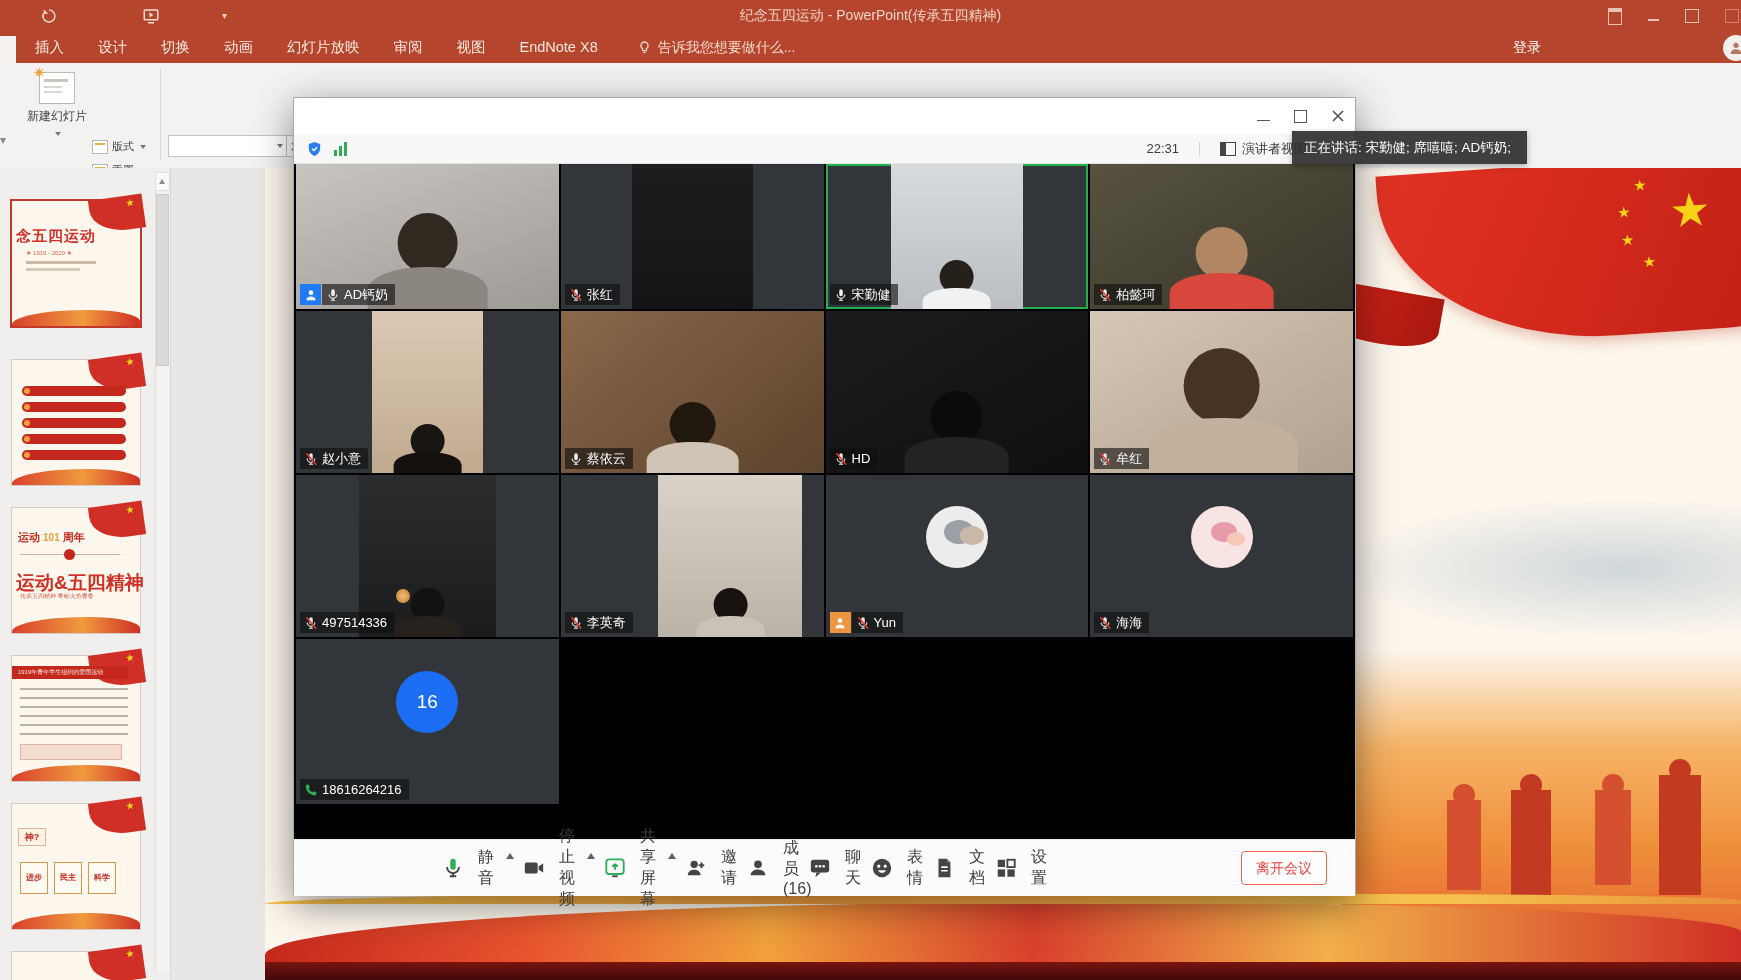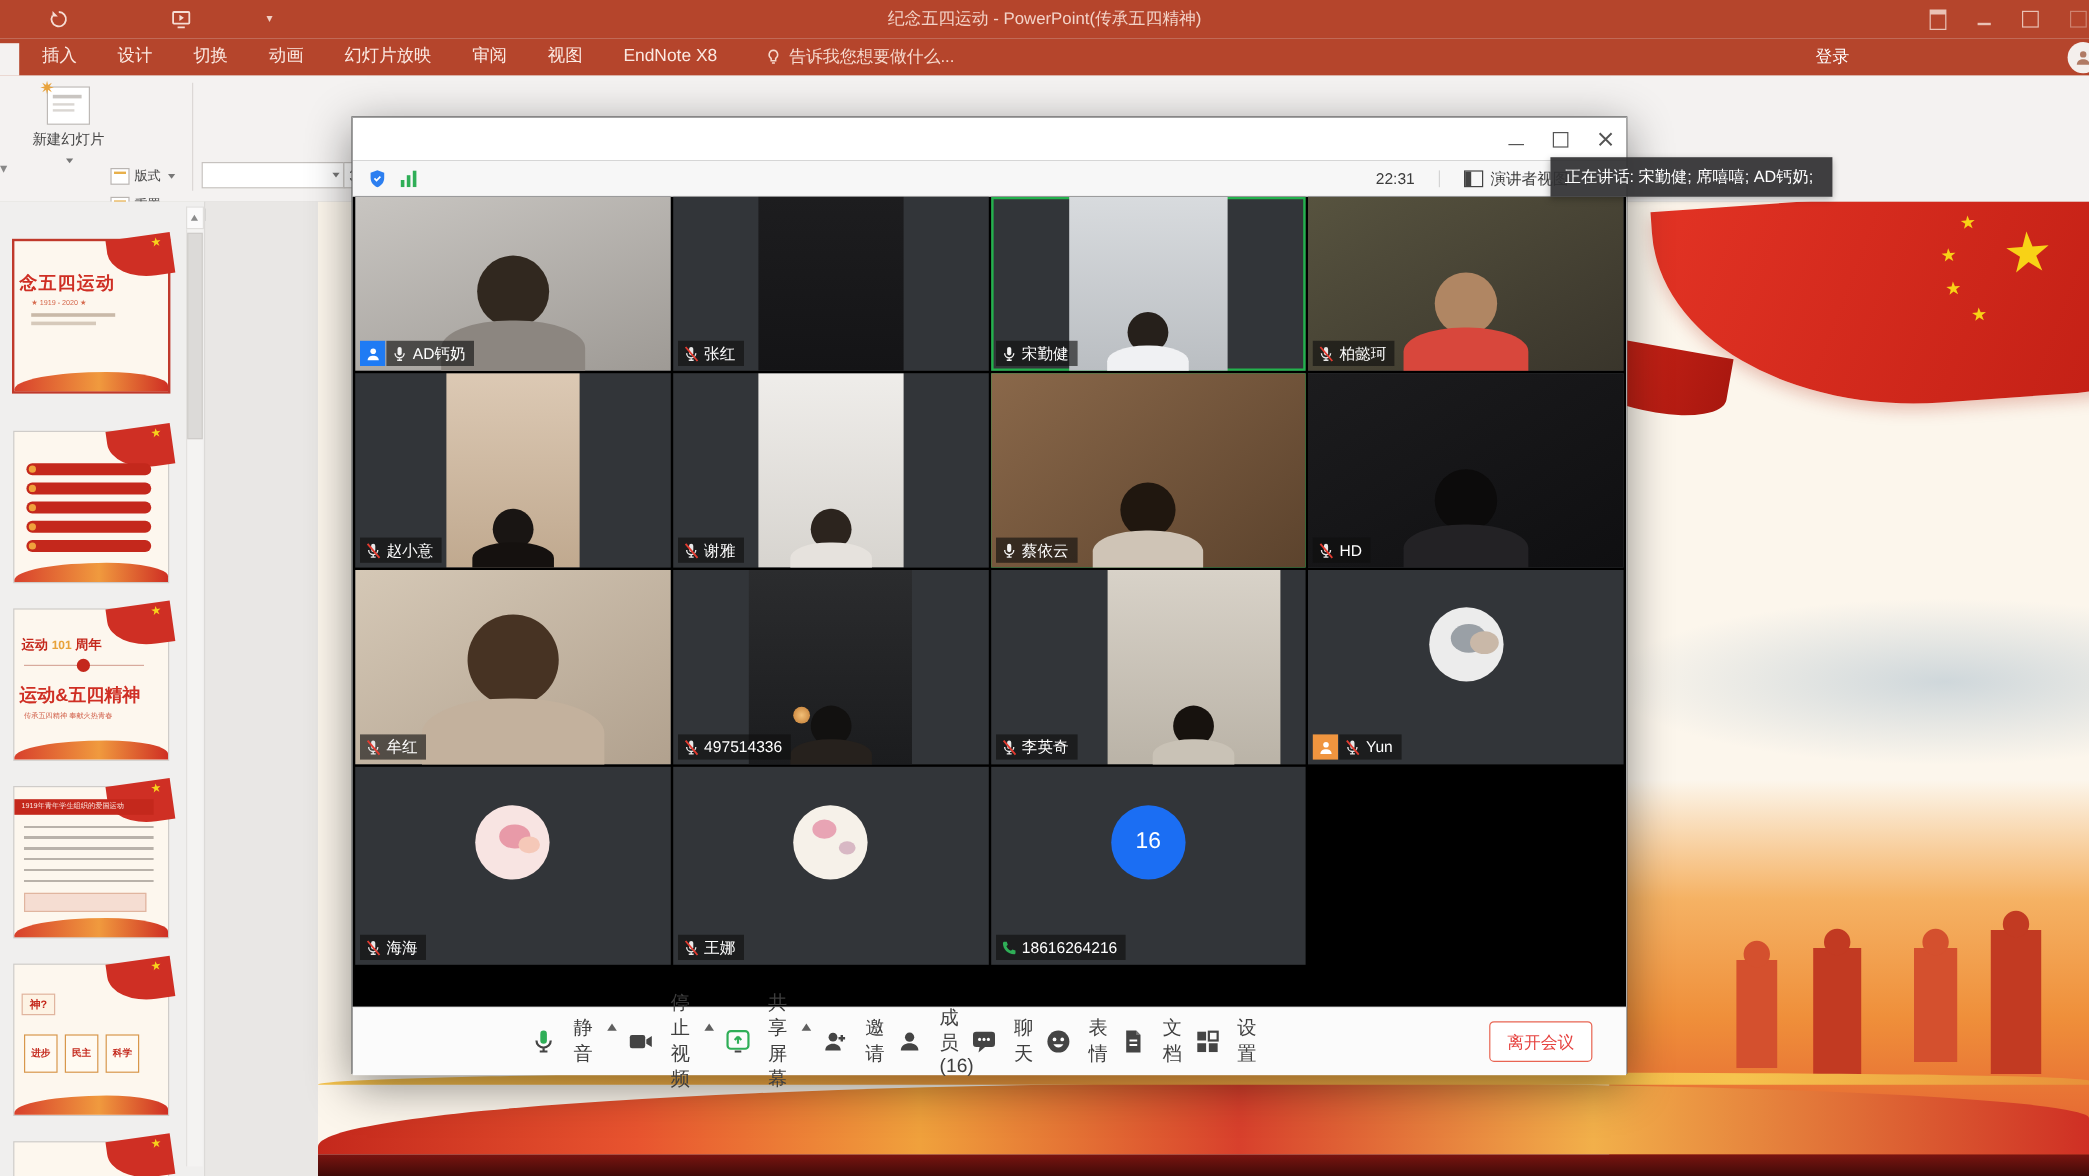--- a/index.html
+++ b/index.html
@@ -63,21 +63,21 @@
   .flagcorner::after{content:"★";position:absolute;right:8px;top:2px;color:#f7d21c;font-size:10px;}
   .redwave{position:absolute;left:0;right:0;bottom:0;height:16px;background:linear-gradient(90deg,#d8402c,#f09a3e 55%,#cf2f24);border-radius:60% 40% 0 0/90% 70% 0 0;}
   .t-title{position:absolute;left:4px;top:26px;color:#cf2f24;font-size:15px;font-weight:bold;letter-spacing:1px;white-space:nowrap;}
   .t-sub{position:absolute;left:14px;top:48px;color:#d66a4e;font-size:6px;white-space:nowrap;}
   .t-lines{position:absolute;left:14px;top:60px;width:70px;height:16px;
      background:linear-gradient(#c9b9a8 0 0) 0 0/70px 3px no-repeat,linear-gradient(#d6c9ba 0 0) 0 7px/54px 3px no-repeat;}
   .agenda-bar{position:absolute;left:10px;height:10px;width:92px;background:#c4281c;border-radius:5px;color:#f6d0c8;font-size:5px;line-height:10px;padding-left:12px;}
   .agenda-dot{position:absolute;left:12px;width:6px;height:6px;border-radius:50%;background:#f0a13c;margin-top:2px;}
   .anniv1{position:absolute;left:6px;top:22px;color:#c4281c;font-size:11px;font-weight:bold;}
   .anniv1 b{color:#e8a23a;font-size:10px;}
-  .anniv2{position:absolute;left:4px;top:62px;color:#cf2f24;font-size:15px;font-weight:bold;white-space:nowrap;}
+  .anniv2{position:absolute;left:4px;top:62px;color:#cf2f24;font-size:19px;font-weight:bold;white-space:nowrap;}
   .anniv3{position:absolute;left:8px;top:84px;color:#d1604a;font-size:6px;white-space:nowrap;}
   .divline{position:absolute;left:8px;top:46px;width:100px;height:1px;background:#d8aa9d;}
   .divdot{position:absolute;left:52px;top:41px;width:11px;height:11px;background:#c4281c;border-radius:50%;}
   .bodybar{position:absolute;left:0px;top:10px;height:13px;width:110px;background:#c4281c;color:#fbe7e0;font-size:6px;line-height:13px;padding-left:6px;white-space:nowrap;}
   .body-lines{position:absolute;left:8px;top:32px;width:108px;height:52px;background:
     repeating-linear-gradient(#b9b2aa 0 2px,transparent 2px 9px);}
   .body-hl{position:absolute;left:8px;top:88px;width:100px;height:14px;background:#f5ddd2;border:1px solid #e0b59f;}
   .boxbadge{position:absolute;left:6px;top:24px;width:26px;height:16px;background:#fdf3e4;border:1px solid #e0b59f;color:#c4281c;font-size:9px;font-weight:bold;text-align:center;line-height:16px;}
   .minibox{position:absolute;top:58px;width:26px;height:30px;border:1px solid #d8974b;background:#fffaf2;color:#c4281c;font-size:8px;text-align:center;line-height:30px;font-weight:bold;}
   #thumb-scroll{left:155px;top:172px;width:13px;height:800px;}
@@ -478,38 +478,20 @@
               <svg width="14" height="14" viewBox="0 0 24 24">
                 <rect x="9" y="2" width="6" height="12" rx="3" fill="#e8e8e8"></rect>
                 <path d="M5.5 11a6.5 6.5 0 0 0 13 0" fill="none" stroke="#e8e8e8" stroke-width="2"></path>
                 <path d="M12 18v3M8.5 21h7" stroke="#e8e8e8" stroke-width="2"></path>
                 <path d="M4 2l17 20" stroke="#e33b30" stroke-width="2.6"></path>
               </svg>
               <span>赵小意</span>
             </div>
           </div>
         </div>
-        <div class="tile">
-          <div class="vid" style="left:27%;width:46%;background:linear-gradient(#efedea,#d7d4cf)"></div>
-          <div class="pers" style="left:50%">
-    <div class="hd2" style="width:34px;height:34px;background:#2c241e"></div>
-    <div class="sh" style="width:68px;height:27.200000000000003px;background:#e6e2dd"></div>
-          </div>
-          <div class="plate">
-            <div class="txtbox">
-              <svg width="14" height="14" viewBox="0 0 24 24">
-                <rect x="9" y="2" width="6" height="12" rx="3" fill="#e8e8e8"></rect>
-                <path d="M5.5 11a6.5 6.5 0 0 0 13 0" fill="none" stroke="#e8e8e8" stroke-width="2"></path>
-                <path d="M12 18v3M8.5 21h7" stroke="#e8e8e8" stroke-width="2"></path>
-                <path d="M4 2l17 20" stroke="#e33b30" stroke-width="2.6"></path>
-              </svg>
-              <span>谢雅</span>
-            </div>
-          </div>
-        </div>
         <div class="tile speaking">
           <div class="vid" style="left:0;right:0;background:linear-gradient(140deg,#8a684a,#5c432d)"></div>
           <div class="pers" style="left:50%">
     <div class="hd2" style="width:46px;height:46px;background:#20170f"></div>
     <div class="sh" style="width:92px;height:36.800000000000004px;background:#cfc4b6"></div>
           </div>
           <div class="plate">
             <div class="txtbox">
               <svg width="14" height="14" viewBox="0 0 24 24">
                 <rect x="9" y="2" width="6" height="12" rx="3" fill="#f2f2f2"></rect>
@@ -627,37 +609,20 @@
                 <rect x="9" y="2" width="6" height="12" rx="3" fill="#e8e8e8"></rect>
                 <path d="M5.5 11a6.5 6.5 0 0 0 13 0" fill="none" stroke="#e8e8e8" stroke-width="2"></path>
                 <path d="M12 18v3M8.5 21h7" stroke="#e8e8e8" stroke-width="2"></path>
                 <path d="M4 2l17 20" stroke="#e33b30" stroke-width="2.6"></path>
               </svg>
               <span>海海</span>
             </div>
           </div>
         </div>
         <div class="tile">
-          <div class="avatar" style="background:#f6f1e9">
-            <div class="av-deco" style="background:#e8a4b4;left:16px;top:12px;width:20px;height:16px"></div>
-            <div class="av-deco" style="background:#d8b8c4;left:38px;top:30px;width:14px;height:11.200000000000001px"></div>
-          </div>
-          <div class="plate">
-            <div class="txtbox">
-              <svg width="14" height="14" viewBox="0 0 24 24">
-                <rect x="9" y="2" width="6" height="12" rx="3" fill="#e8e8e8"></rect>
-                <path d="M5.5 11a6.5 6.5 0 0 0 13 0" fill="none" stroke="#e8e8e8" stroke-width="2"></path>
-                <path d="M12 18v3M8.5 21h7" stroke="#e8e8e8" stroke-width="2"></path>
-                <path d="M4 2l17 20" stroke="#e33b30" stroke-width="2.6"></path>
-              </svg>
-              <span>王娜</span>
-            </div>
-          </div>
-        </div>
-        <div class="tile">
           <div class="avatar" style="background:#1b6ef3">
             <span>16</span>
           </div>
           <div class="plate">
             <div class="txtbox">
               <svg width="14" height="14" viewBox="0 0 24 24">
                 <path d="M5 3c-1 0-2 1-2 2 0 9 7 16 16 16 1 0 2-1 2-2v-3.5l-4.5-1.5-2 2c-3-1.5-5-3.5-6.5-6.5l2-2L8.5 3z" fill="#2fae57"></path>
               </svg>
               <span>18616264216</span>
             </div>

